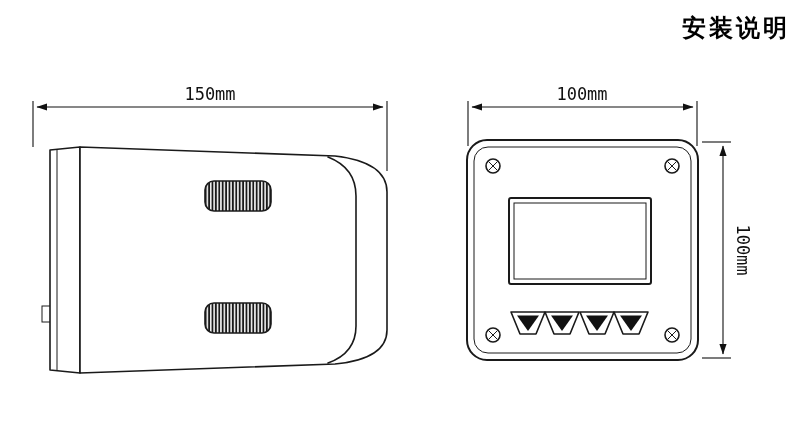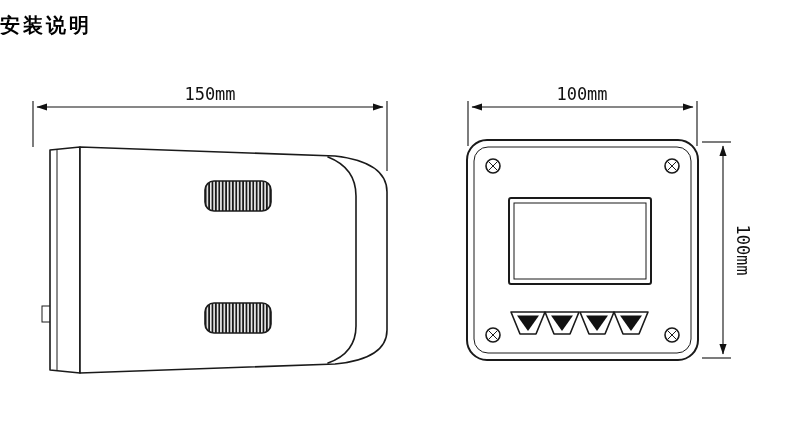--- a/index.html
+++ b/index.html
@@ -1,19 +1,19 @@
 <!DOCTYPE html>
 <html><head>
 <meta charset="utf-8">
 <style>
   html,body{margin:0;padding:0;background:#ffffff;}
   .canvas{position:relative;width:790px;height:427px;background:#ffffff;overflow:hidden;
           font-family:"DejaVu Sans","Liberation Sans",sans-serif;}
-  .title{position:absolute;top:12px;left:0;width:100%;text-align:left;
-         font-size:20px;font-weight:bold;color:#000;letter-spacing:3px;}
+  .title{position:absolute;top:12px;left:0;width:100%;text-align:right;
+         font-size:24px;font-weight:bold;color:#000;letter-spacing:3px;}
   svg{position:absolute;top:0;left:0;}
   .ln{fill:none;stroke:#1a1a1a;stroke-width:1.6;stroke-linejoin:round;stroke-linecap:round;}
   .ln2{fill:none;stroke:#1a1a1a;stroke-width:2;stroke-linejoin:round;}
   .thin{fill:none;stroke:#1a1a1a;stroke-width:1;}
   .dim{fill:none;stroke:#111111;stroke-width:1.1;}
   .dimtext{font-family:"DejaVu Sans Mono","Liberation Mono",monospace;font-size:17px;fill:#111111;}
   .dark{fill:#111111;stroke:none;}
 </style>
 </head>
 <body>

